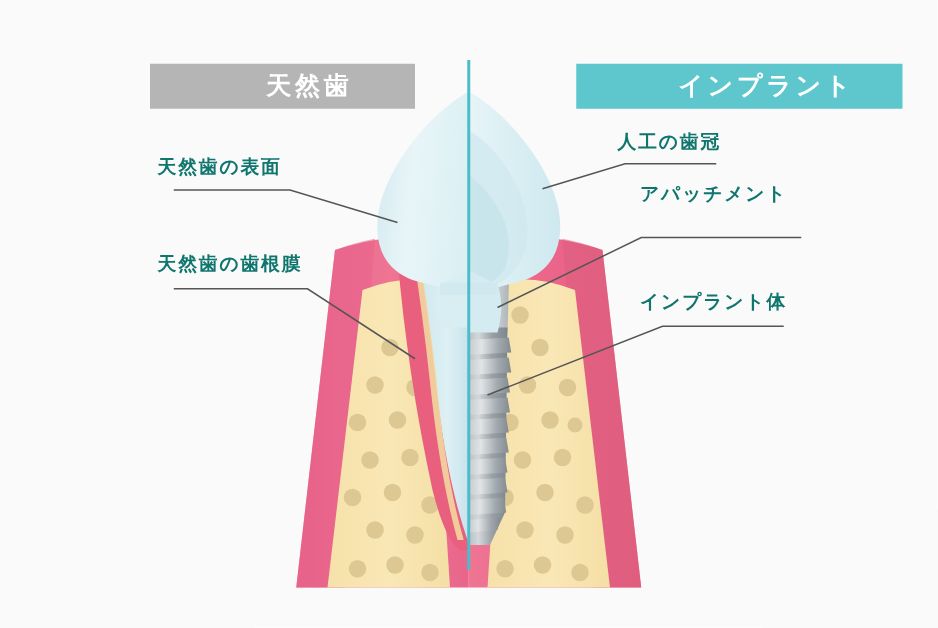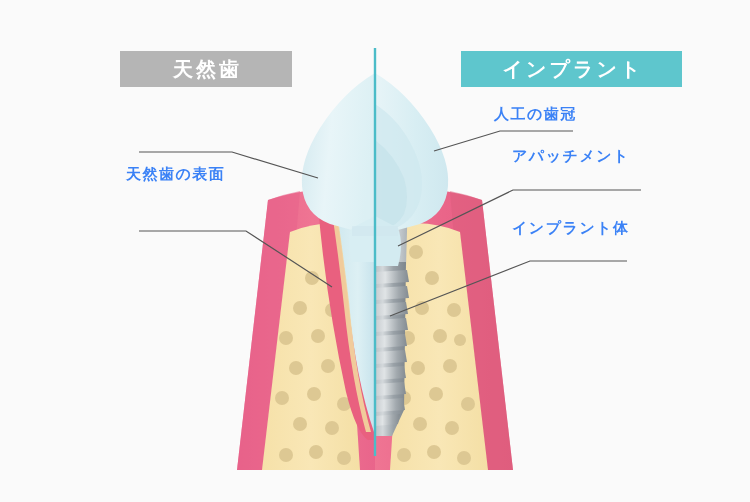--- a/index.html
+++ b/index.html
@@ -20,51 +20,52 @@
   .chip {
     position: absolute;
     height: 36px;
     line-height: 36px;
     text-align: center;
     color: #ffffff;
     font-size: 20px;
     font-weight: 700;
     letter-spacing: 3px;
     text-indent: 3px;
+    padding-left: 40px;
   }
   #chip-natural {
     left: 120px;
     top: 51px;
     width: 172px;
     background: #b5b5b5;
   }
   #chip-implant {
     left: 461px;
     top: 51px;
     width: 221px;
     background: #5ec6cd;
   }
 
   
   .label {
     position: absolute;
     font-size: 15px;
     font-weight: 700;
-    color: #3b82f6;
+    color: #0f766e;
     letter-spacing: 1.5px;
     white-space: nowrap;
     line-height: 1.45;
   }
   .label.right-al { text-align: center; }
 
-  #lbl-surface   { left: 126px; top: 123px; margin-top: 40px; }
+  #lbl-surface   { left: 126px; top: 123px; }
   #lbl-ligament  { left: 126px; top: 201px; }
   #lbl-crown     { left: 494px; top: 103px; }
   #lbl-abutment  { left: 512px; top: 145px; }
-  #lbl-body      { left: 512px; top: 217px; }
+  #lbl-body      { left: 512px; top: 231px; }
 
   
   svg.layer {
     position: absolute;
     left: 0; top: 0;
     width: 750px;
     height: 502px;
   }
 </style>
 </head>
@@ -233,20 +234,21 @@
       <polyline points="641,190 513,190 398,246"></polyline>
       <polyline points="627,261 530,261 390,316"></polyline>
     </g>
   </svg>
 
   <div class="chip" id="chip-natural">天然歯</div>
   <div class="chip" id="chip-implant">インプラント</div>
 
   <div class="label" id="lbl-surface">天然歯の表面</div>
 
+  <div class="label" id="lbl-ligament">天然歯の歯根膜</div>
 
   <div class="label" id="lbl-crown">人工の歯冠</div>
 
   <div class="label right-al" id="lbl-abutment">
     <div>アパッチメント</div>
   </div>
 
   <div class="label" id="lbl-body">インプラント体</div>
 
 </div>

